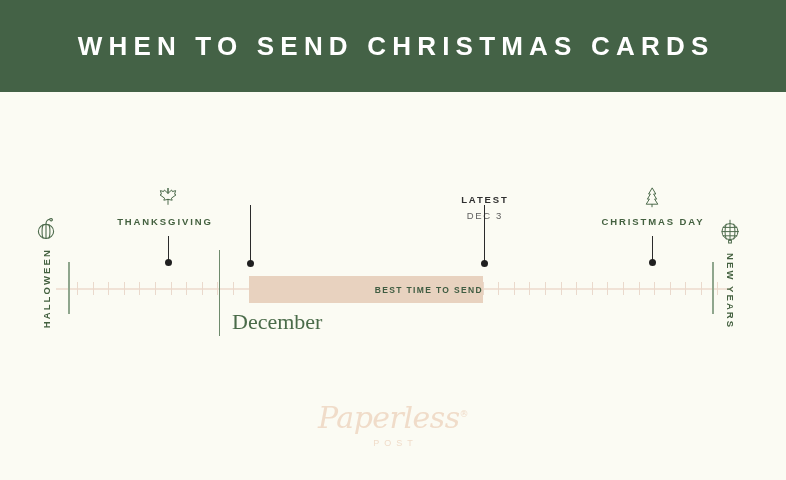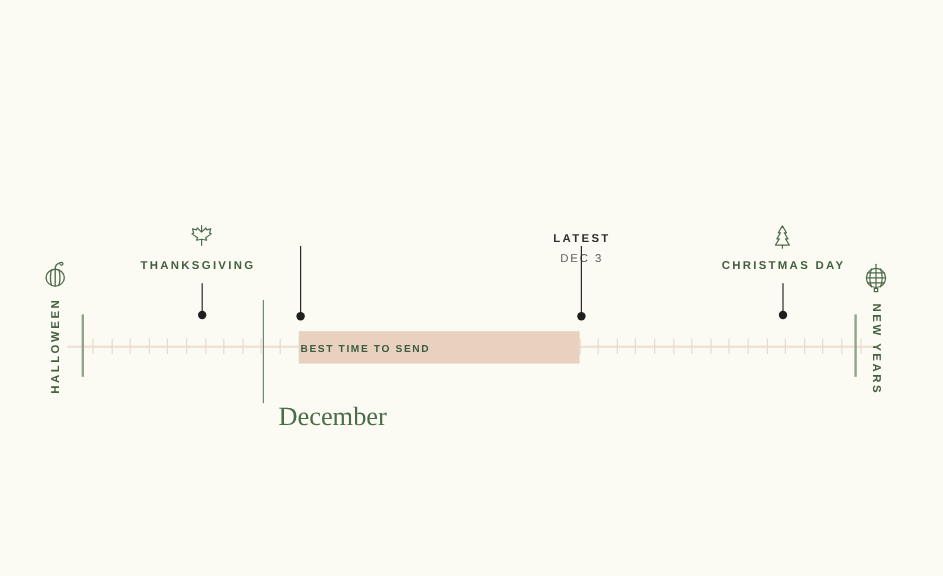--- a/index.html
+++ b/index.html
@@ -61,21 +61,21 @@
     width: 1px; height: 86px;
     background: #6e8a6c;
   }
 
   
   .best-bar {
     position: absolute;
     left: 249px; top: 276px;
     width: 234px; height: 27px;
     background: #e8d2bf;
-    display: flex; align-items: center; justify-content: flex-start;
+    display: flex; align-items: center; justify-content: flex-end;
   }
   .best-bar-label {
     color: #3f5c41;
     font-size: 8.5px;
     font-weight: bold;
     letter-spacing: 1.35px;
     text-indent: 1.35px;
     white-space: nowrap;
   }
 
@@ -144,21 +144,21 @@
 
   
   .month-name {
     position: absolute;
     font-family: "Liberation Serif", serif;
     font-size: 22px;
     color: #4a6b49;
     white-space: nowrap;
   }
   .month-name.nov { left: 104px; top: 309px; }
-  .month-name.dec { left: 232px; top: 309px; margin-top: 25px; }
+  .month-name.dec { left: 232px; top: 309px; }
 
   
   .logo {
     position: absolute;
     left: 0; top: 400px;
     width: 786px;
     display: flex; flex-direction: column; align-items: center;
   }
   .logo-word {
     font-family: "DejaVu Serif", serif;
@@ -180,20 +180,23 @@
     text-indent: 5px;
     margin-top: 3px;
     font-weight: normal;
   }
 </style>
 </head>
 <body>
 
 <div id="infographic">
 
+  <div class="header-band">
+    <div class="header-title">WHEN TO SEND CHRISTMAS CARDS</div>
+  </div>
 
   <div class="axis-line"></div>
   <div id="ticks">
       <div class="tick" style="left: 77px;"></div>
       <div class="tick" style="left: 92.6px;"></div>
       <div class="tick" style="left: 108.2px;"></div>
       <div class="tick" style="left: 123.8px;"></div>
       <div class="tick" style="left: 139.4px;"></div>
       <div class="tick" style="left: 155px;"></div>
       <div class="tick" style="left: 170.6px;"></div>
@@ -309,14 +312,20 @@
   <div class="callout green" style="left:652px; top:216px;">
     <div class="line1">CHRISTMAS DAY</div>
   </div>
   <div class="marker" style="left:652px; top:236px;">
     <div class="stem" style="top:0; height:24px;"></div>
     <div class="dot" style="top:23px;"></div>
   </div>
 
   <div class="month-name dec">December</div>
 
+  <div class="logo">
+    <div class="logo-word">
+      <span>Paperless</span><span class="logo-reg">®</span>
+    </div>
+    <div class="logo-sub">POST</div>
+  </div>
 
 </div>
 
 </body></html>

